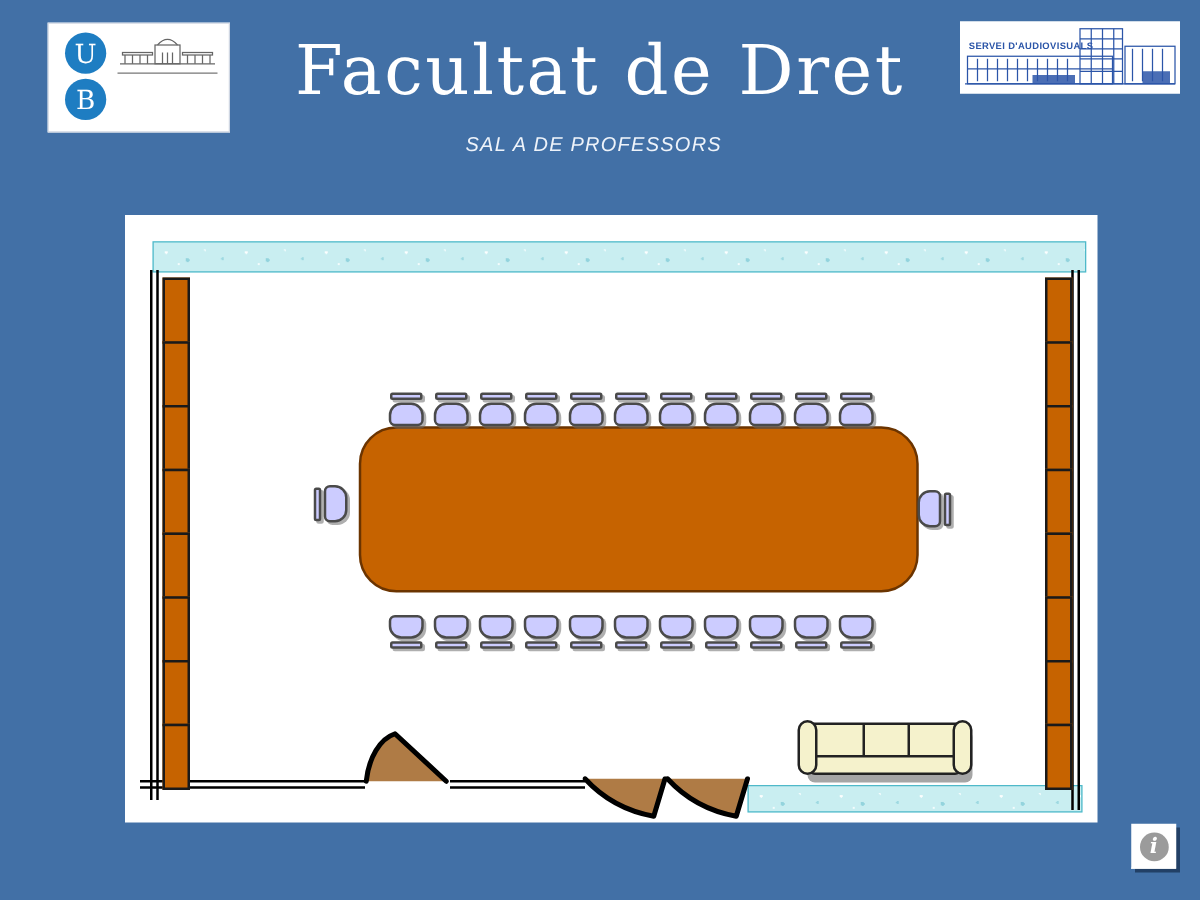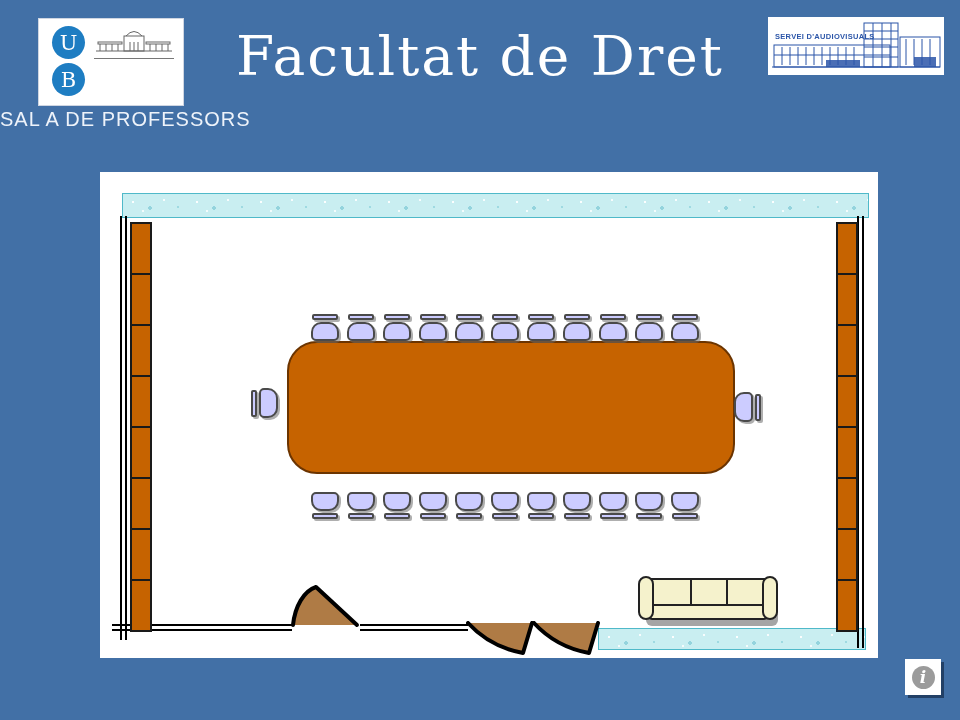--- a/index.html
+++ b/index.html
@@ -3,22 +3,22 @@
 <meta charset="utf-8">
 <style>
   html,body{margin:0;padding:0;}
   body{width:960px;height:720px;overflow:hidden;font-family:"Liberation Sans",sans-serif;}
   .slide{position:relative;width:960px;height:720px;background:var(--bg);}
 
   
   .title{position:absolute;left:0;top:24px;width:960px;text-align:center;
          font-family:"DejaVu Serif","Liberation Serif",serif;font-size:55px;color:#fff;
          letter-spacing:2px;white-space:nowrap;}
-  .subtitle{position:absolute;left:0;top:108px;width:950px;
-            font-size:20px;color:#eef3fa;letter-spacing:1px;}
+  .subtitle{position:absolute;left:0;top:108px;width:950px;text-align:center;
+            font-size:16px;color:#eef3fa;letter-spacing:1px;font-style:italic;}
 
   
   .ub-logo{position:absolute;left:38px;top:18px;width:146px;height:88px;background:#fff;
            box-shadow:0 0 0 1px #cfd6e2 inset;}
   .ub-circle{position:absolute;left:14px;width:33px;height:33px;border-radius:50%;
              background:var(--ub-blue);color:#fff;display:flex;align-items:center;justify-content:center;
              font-family:"DejaVu Serif",serif;font-size:21px;}
   .ub-circle.u{top:8px;} .ub-circle.b{top:45px;}
   .ub-art{position:absolute;left:56px;top:6px;}
   .ub-divider{position:absolute;left:56px;top:40px;width:80px;height:1px;background:#777;}

